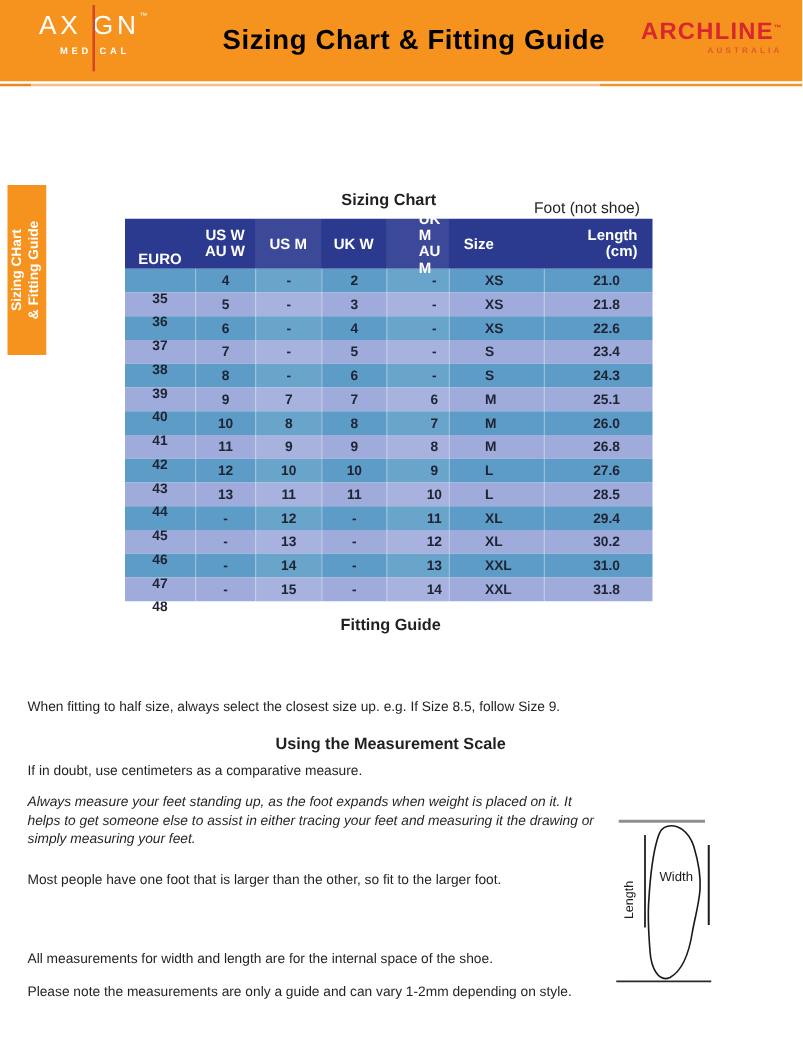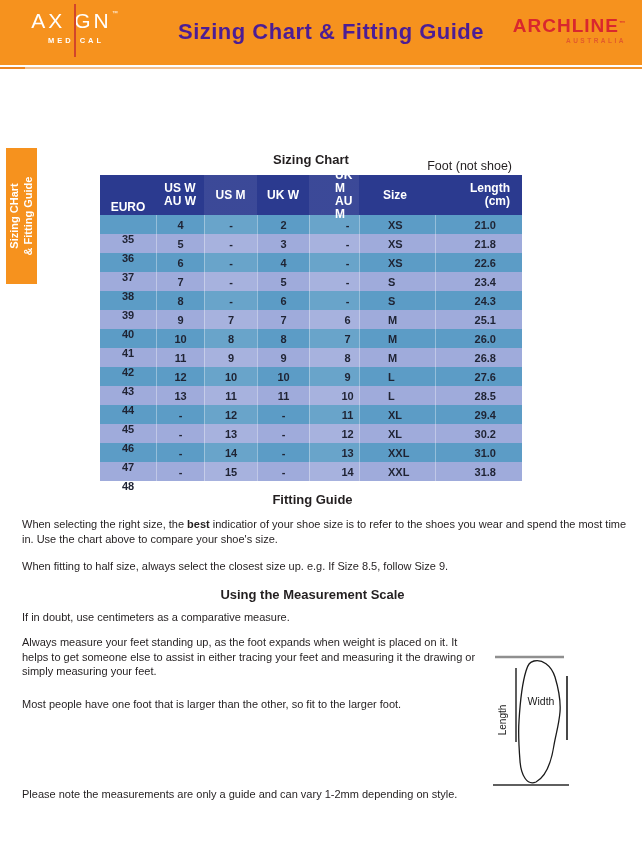--- a/index.html
+++ b/index.html
@@ -12,21 +12,21 @@
   .axign { position:absolute; left:24px; top:9px; width:104px; text-align:center; color:#fff; }
   .axign-main { position:relative; font-size:21px; letter-spacing:3px; display:flex;
                 justify-content:center; align-items:flex-start; }
   .axign-gap { display:inline-block; width:9px; }
   .axign-line { position:absolute; left:50px; top:-5px; height:53px; width:2px; background:#D2452B; }
   .axign-tm { font-size:6px; margin-top:1px; }
   .axign-sub { margin-top:3px; font-size:7.5px; font-weight:bold; letter-spacing:3px;
                display:flex; justify-content:center; }
   .axign-sub .axign-gap { width:6px; }
   .title { position:absolute; left:60px; right:40px; top:19px; text-align:center;
-           color:#4c1d95; font-weight:bold; font-size:22px; letter-spacing:0.5px; }
+           color:#000000; font-weight:bold; font-size:22px; letter-spacing:0.5px; }
   .archline { position:absolute; right:16px; top:15px; text-align:right; color:#D9272E; }
   .archline-main { font-size:19px; font-weight:bold; letter-spacing:1px; }
   .archline-main sup { font-size:6px; }
   .archline-sub { font-size:6.5px; font-weight:bold; letter-spacing:2.5px; color:#E25A2C; margin-top:0; }
   .rule { position:absolute; top:67px; left:0; right:0; height:2px; display:flex; }
   .rule-a { width:25px; background:#EC8522; }
   .rule-b { flex:1; background:#F2BE8C; }
   .rule-c { width:162px; background:#F0922D; }
 
   
@@ -38,41 +38,41 @@
   
   .sc-heading { position:absolute; left:100px; width:422px; top:152px; text-align:center;
                 font-size:13px; font-weight:bold; }
   .foot-note { position:absolute; left:380px; width:132px; top:159px; text-align:right;
                font-size:12.5px; font-weight:normal; }
   .sizing-table { position:absolute; left:100px; top:175px; width:422px; }
   .thead { display:flex; height:40px; background:#2B3A8F; color:#fff; font-weight:bold; font-size:12px; }
   .hcell { display:flex; flex-direction:column; justify-content:center; align-items:center; line-height:13px; }
   .c0 { width:56px;margin-top:24px; } .c1 { width:48px; } .c2 { width:53px; } .c3 { width:52px; }
   .c4 { width:50px;padding-left:26px; } .c5 { width:76px; } .c6 { width:87px; }
-  .hcell.c5 { align-items:flex-start; padding-left:24px; }
+  .hcell.c5 { align-items:flex-start; padding-left:12px; }
   .hcell.c6 { align-items:flex-end; padding-right:12px; }
   .band { background-image:linear-gradient(rgba(255,255,255,0.08),rgba(255,255,255,0.08)); }
   .tbody .trow { display:flex; height:19px; align-items:stretch; font-size:11px; font-weight:bold; color:#1f2333; }
   .tbody .trow:nth-child(odd)  { background:#5C9CC6; }
   .tbody .trow:nth-child(even) { background:#9FABDB; }
   .tbody .tcell { display:flex; align-items:center; justify-content:center;
                   border-left:1px solid rgba(255,255,255,0.35); }
   .tbody .tcell:first-child { border-left:none; }
   .tbody .tcell.c5 { justify-content:flex-start; padding-left:28px; }
   .tbody .tcell.c6 { justify-content:flex-end; padding-right:26px; }
 
   
   .h-center { position:absolute; left:0; width:610px; text-align:center; font-size:13px; font-weight:bold;padding-left:15px; }
   .h-fitting { top:492px; }
   .h-measure { top:587px; }
   .para { position:absolute; left:22px; font-size:11px; line-height:14.5px; color:#231f20; }
   .p1 { top:517px; width:606px; }
   .p2 { top:559px; width:606px; }
   .p3 { top:610px; width:606px; }
-  .p4 { top:635px; width:462px; }
+  .p4 { top:635px; width:462px;font-style:italic; }
   .p5 { top:697px; width:606px; }
   .p6 { top:760px; width:606px; }
   .p7 { top:787px; width:470px; }
   .bold { font-weight:bold; }
 
   
   .foot-diagram { position:absolute; left:488px; top:642px; width:95px; height:150px; }
 </style>
 </head>
 <body>
@@ -267,27 +267,27 @@
           <div class="tcell c2 band">15</div>
           <div class="tcell c3">-</div>
           <div class="tcell c4 band">14</div>
           <div class="tcell c5">XXL</div>
           <div class="tcell c6">31.8</div>
         </div>
       </div>
   </div>
 
   <div class="h-center h-fitting">Fitting Guide</div>
-  <div class="para p1"><span>When selecting the right size, the </span><span class="bold">best</span><span> indicatior of your shoe size is to refer to the shoes you wear and spend the most time in. Use the chart above to compare your shoe's size.</span></div>
   <div class="para p2">When fitting to half size, always select the closest size up. e.g. If Size 8.5, follow Size 9.</div>
 
   <div class="h-center h-measure">Using the Measurement Scale</div>
   <div class="para p3">If in doubt, use centimeters as a comparative measure.</div>
   <div class="para p4">Always measure your feet standing up, as the foot expands when weight is placed on it. It helps to get someone else to assist in either tracing your feet and measuring it the drawing or simply measuring your feet.</div>
   <div class="para p5">Most people have one foot that is larger than the other, so fit to the larger foot.</div>
+  <div class="para p6">All measurements for width and length are for the internal space of the shoe.</div>
   <div class="para p7">Please note the measurements are only a guide and can vary 1-2mm depending on style.</div>
 
   <svg class="foot-diagram" viewBox="0 0 95 150">
     <line x1="7" y1="15" x2="76" y2="15" stroke="#8f8f8f" stroke-width="2.4"></line>
     <path d="M46 19 C54 17 63 23 67 35 C70 45 73 57 72 70 C71 82 68 92 66 103 C64 116 59 134 48 140 C39 144 33 133 32 119 C31 106 30 93 31 79 C32 62 34 42 38 29 C40 22 42 20 46 19 Z" fill="#ffffff" stroke="#1a1a1a" stroke-width="1.3"></path>
     <line x1="28" y1="26" x2="28" y2="100" stroke="#1a1a1a" stroke-width="1.4"></line>
     <line x1="79" y1="34" x2="79" y2="98" stroke="#1a1a1a" stroke-width="1.6"></line>
     <text x="53" y="63" font-size="10.5" text-anchor="middle" fill="#1a1a1a" font-family="Liberation Sans, sans-serif">Width</text>
     <text x="18" y="78" font-size="10" text-anchor="middle" fill="#1a1a1a" font-family="Liberation Sans, sans-serif" transform="rotate(-90 18 78)">Length</text>
     <line x1="5" y1="143" x2="81" y2="143" stroke="#2a2a2a" stroke-width="1.4"></line>

